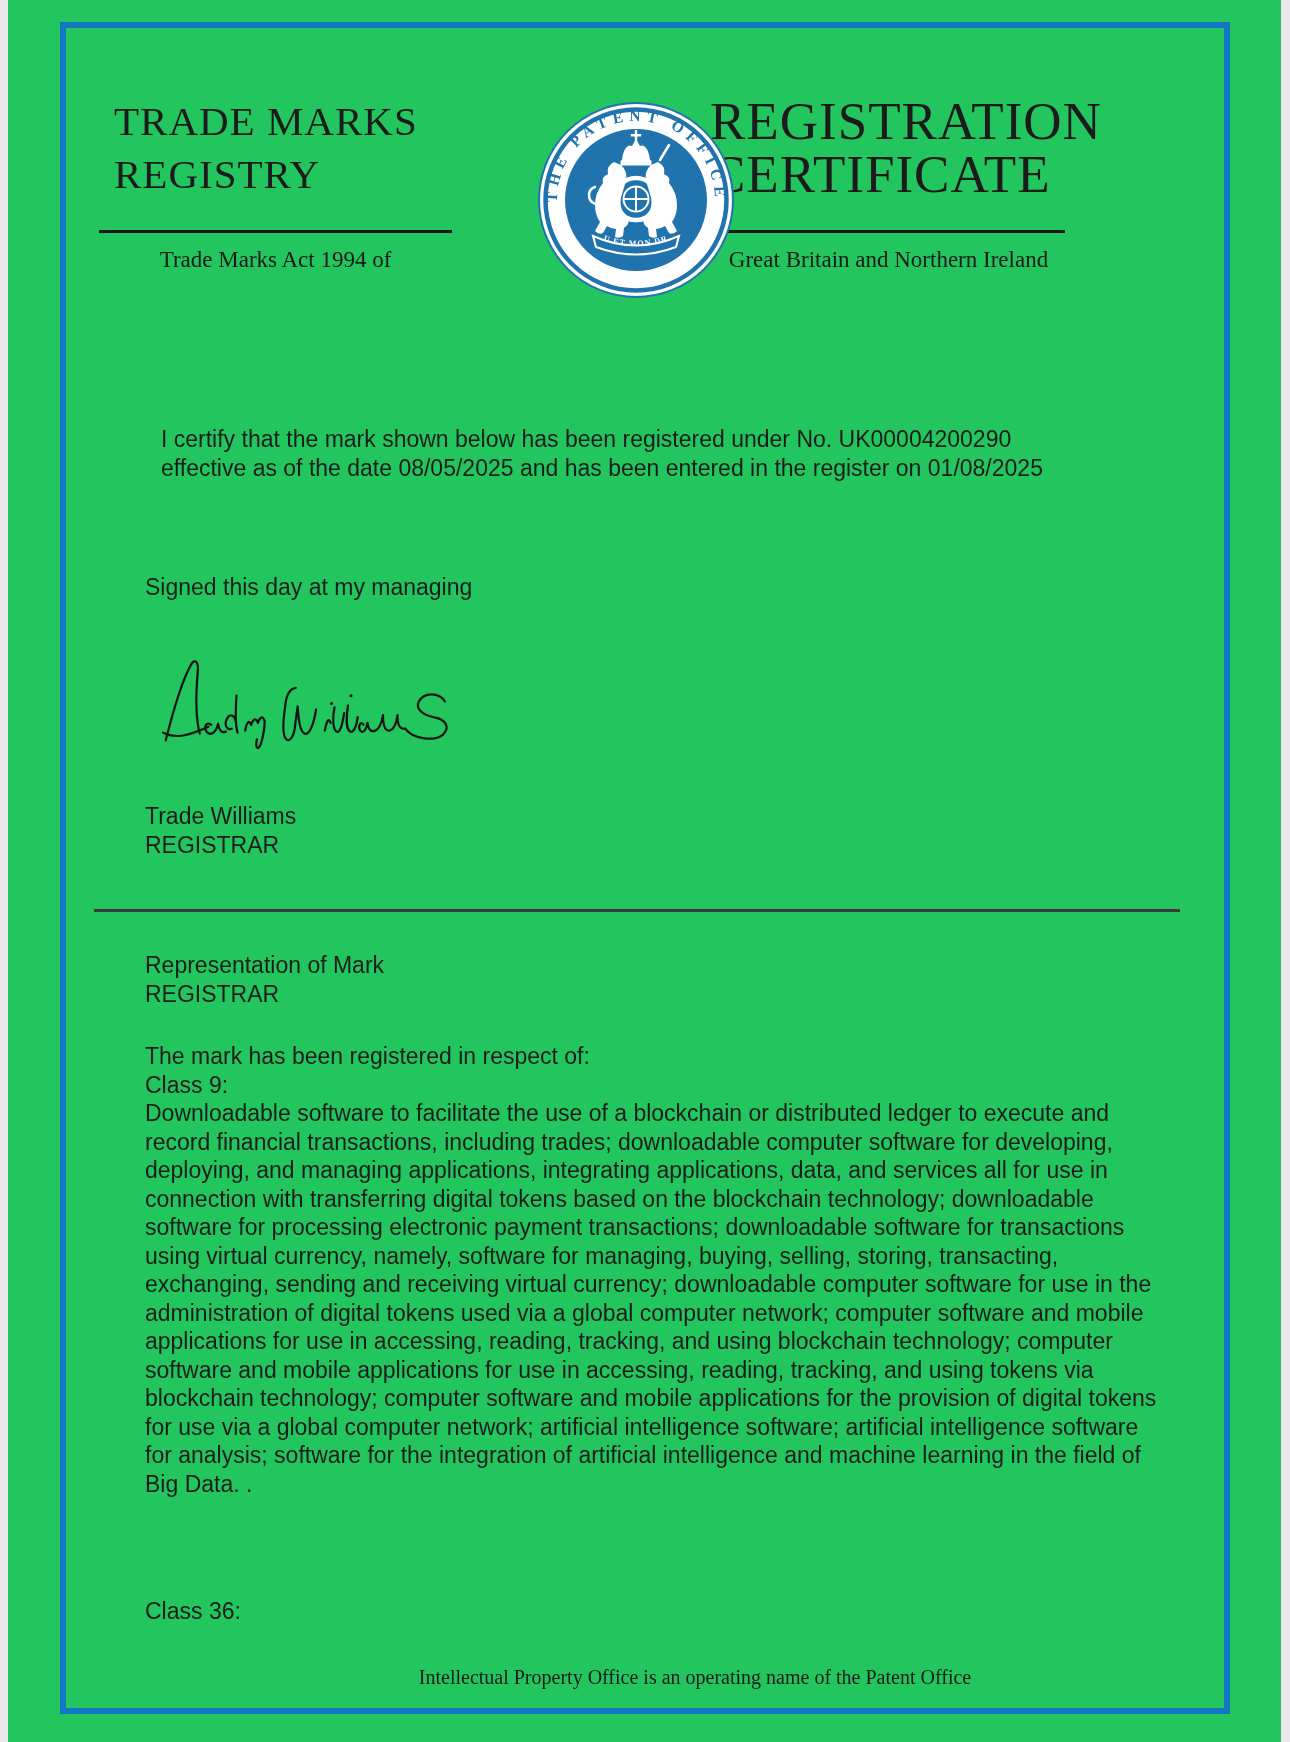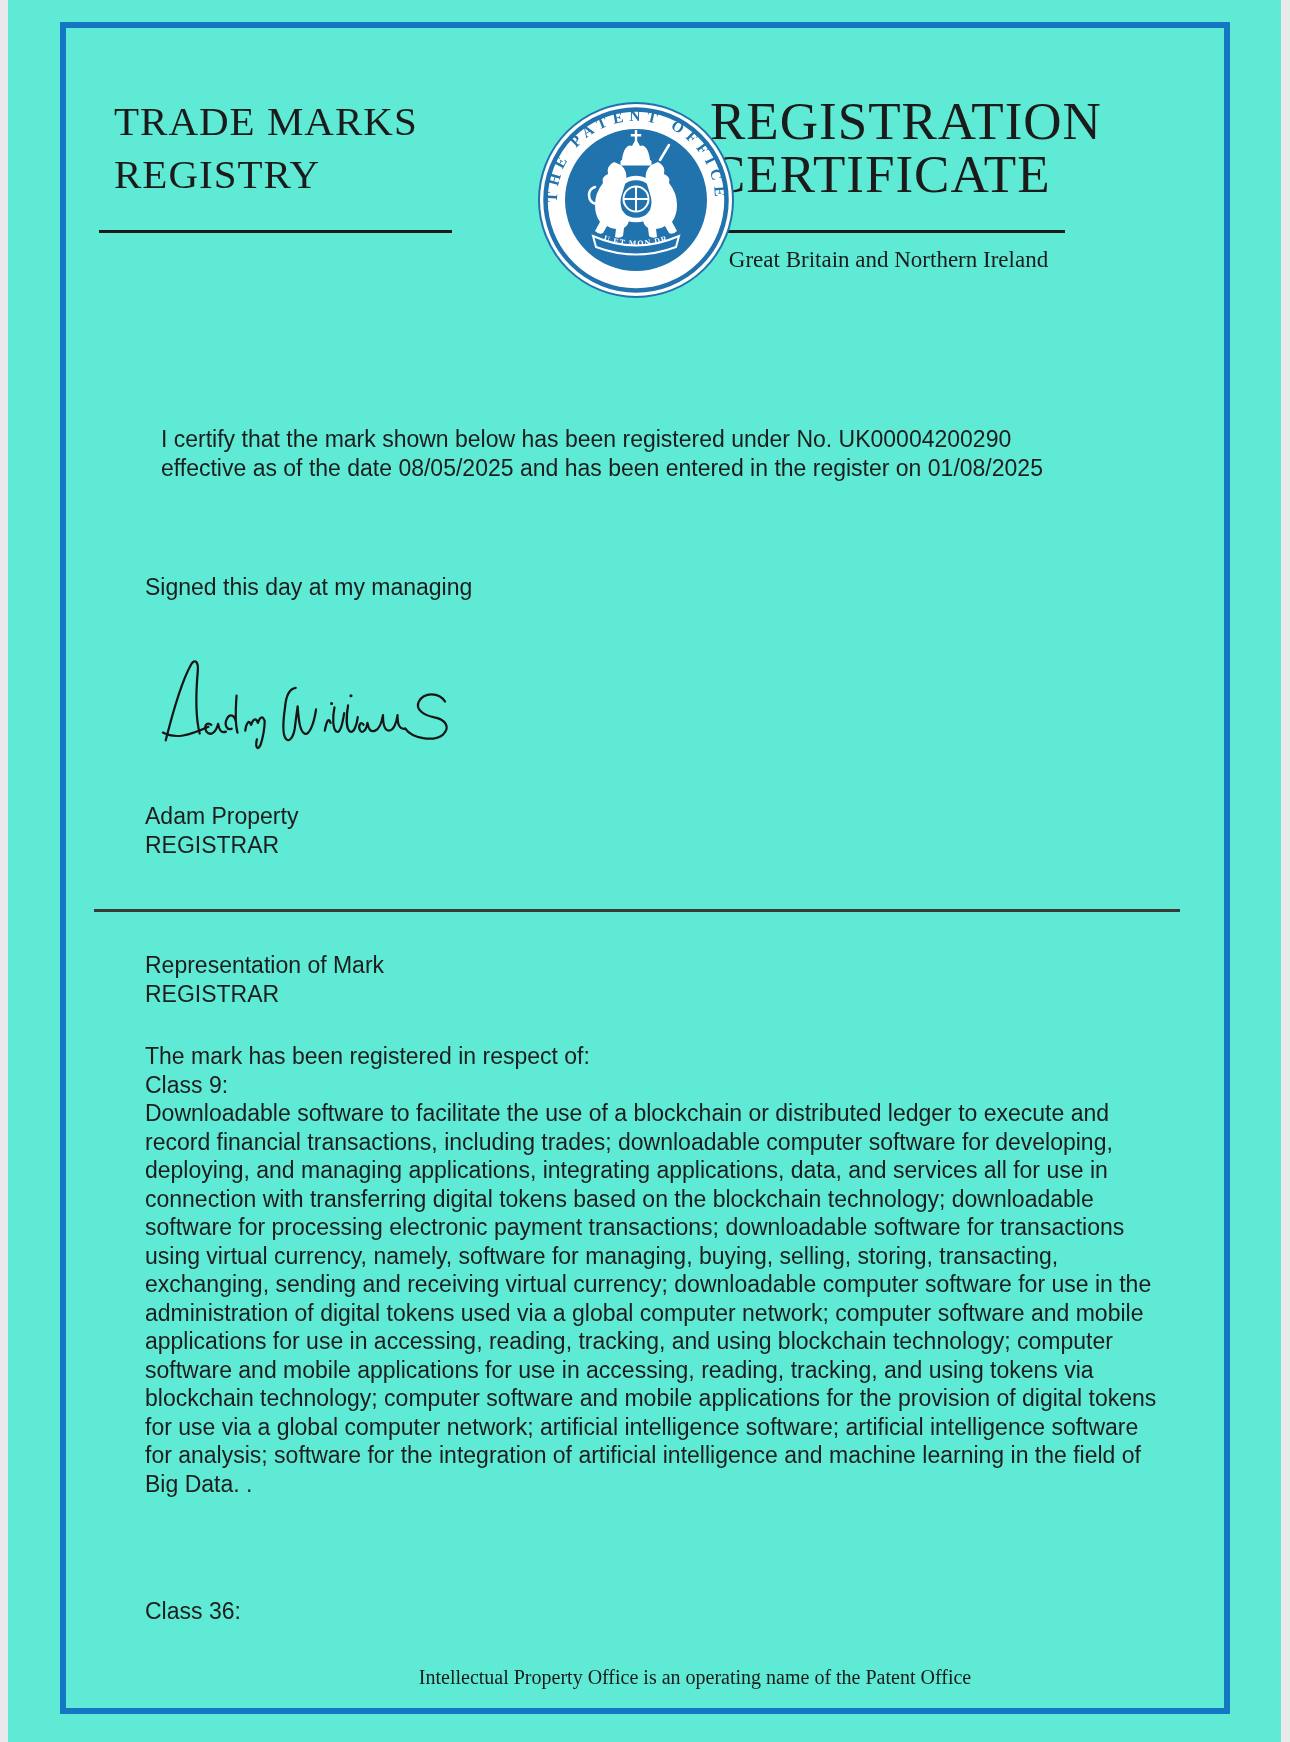--- a/index.html
+++ b/index.html
@@ -1,17 +1,17 @@
 <!DOCTYPE html>
 <html><head>
 <meta charset="utf-8">
 <style>
   html,body { margin:0; padding:0; background:#ffffff; }
   .page {
-    position:relative; width:1290px; height:1742px; background:#5eead4;
+    position:relative; width:1290px; height:1742px; background:#22c55e;
     font-family:"Liberation Sans", sans-serif; color:#1d1d1d; overflow:hidden;
   }
   .edge-strip { position:absolute; top:0; height:100%; background:#e9e9ec; }
   .edge-left  { left:0; width:8px; }
   .edge-right { right:0; width:9px; }
   .frame {
     position:absolute; left:60px; top:22px; width:1170px; height:1692px;
     border:6px solid #1377c2; box-sizing:border-box;
   }
 
@@ -57,20 +57,21 @@
 <div class="page">
   <div class="edge-strip edge-left"></div>
   <div class="edge-strip edge-right"></div>
   <div class="frame"></div>
 
   <div class="title-left">
     <div>TRADE MARKS</div>
     <div>REGISTRY</div>
   </div>
   <div class="hrule rule-left"></div>
+  <div class="subtitle sub-left">Trade Marks Act 1994 of</div>
 
   <div class="title-right">
     <div>REGISTRATION</div>
     <div>CERTIFICATE</div>
   </div>
   <div class="hrule rule-right"></div>
   <div class="subtitle sub-right">Great Britain and Northern Ireland</div>
 
   <svg class="seal" viewBox="0 0 200 200">
     <circle cx="100" cy="100" r="97" fill="#ffffff" stroke="#2173ae" stroke-width="2"></circle>
@@ -131,21 +132,21 @@
       <path d="M172,80 C174,70 176,66 178,72 M182,56 C180,66 180,78 184,81 C188,83 190,74 192,62 M196,54 C194,66 194,78 198,81 C202,83 205,74 206,66 M212,74 C210,70 206,74 208,79 C210,84 215,80 216,72 C217,78 219,82 224,80 C229,78 231,70 232,64 C232,72 233,80 238,80 C243,80 246,72 247,64 C247,72 248,79 255,78"></path>
       <path d="M296,50 C290,40 274,40 269,50 C265,58 274,64 284,66 C296,68 302,76 294,84 C284,92 262,88 255,78"></path>
     </g>
     <g fill="#161616">
       <circle cx="179" cy="52" r="1.6"></circle>
       <circle cx="199" cy="44" r="1.6"></circle>
     </g>
   </svg>
 
   <div class="body-text signatory">
-    <div>Adam Property</div>
+    <div>Trade Williams</div>
     <div>REGISTRAR</div>
   </div>
 
   <div class="rule-mid"></div>
 
   <div class="body-text rep">
     <div>Representation of Mark</div>
     <div>REGISTRAR</div>
   </div>
 

